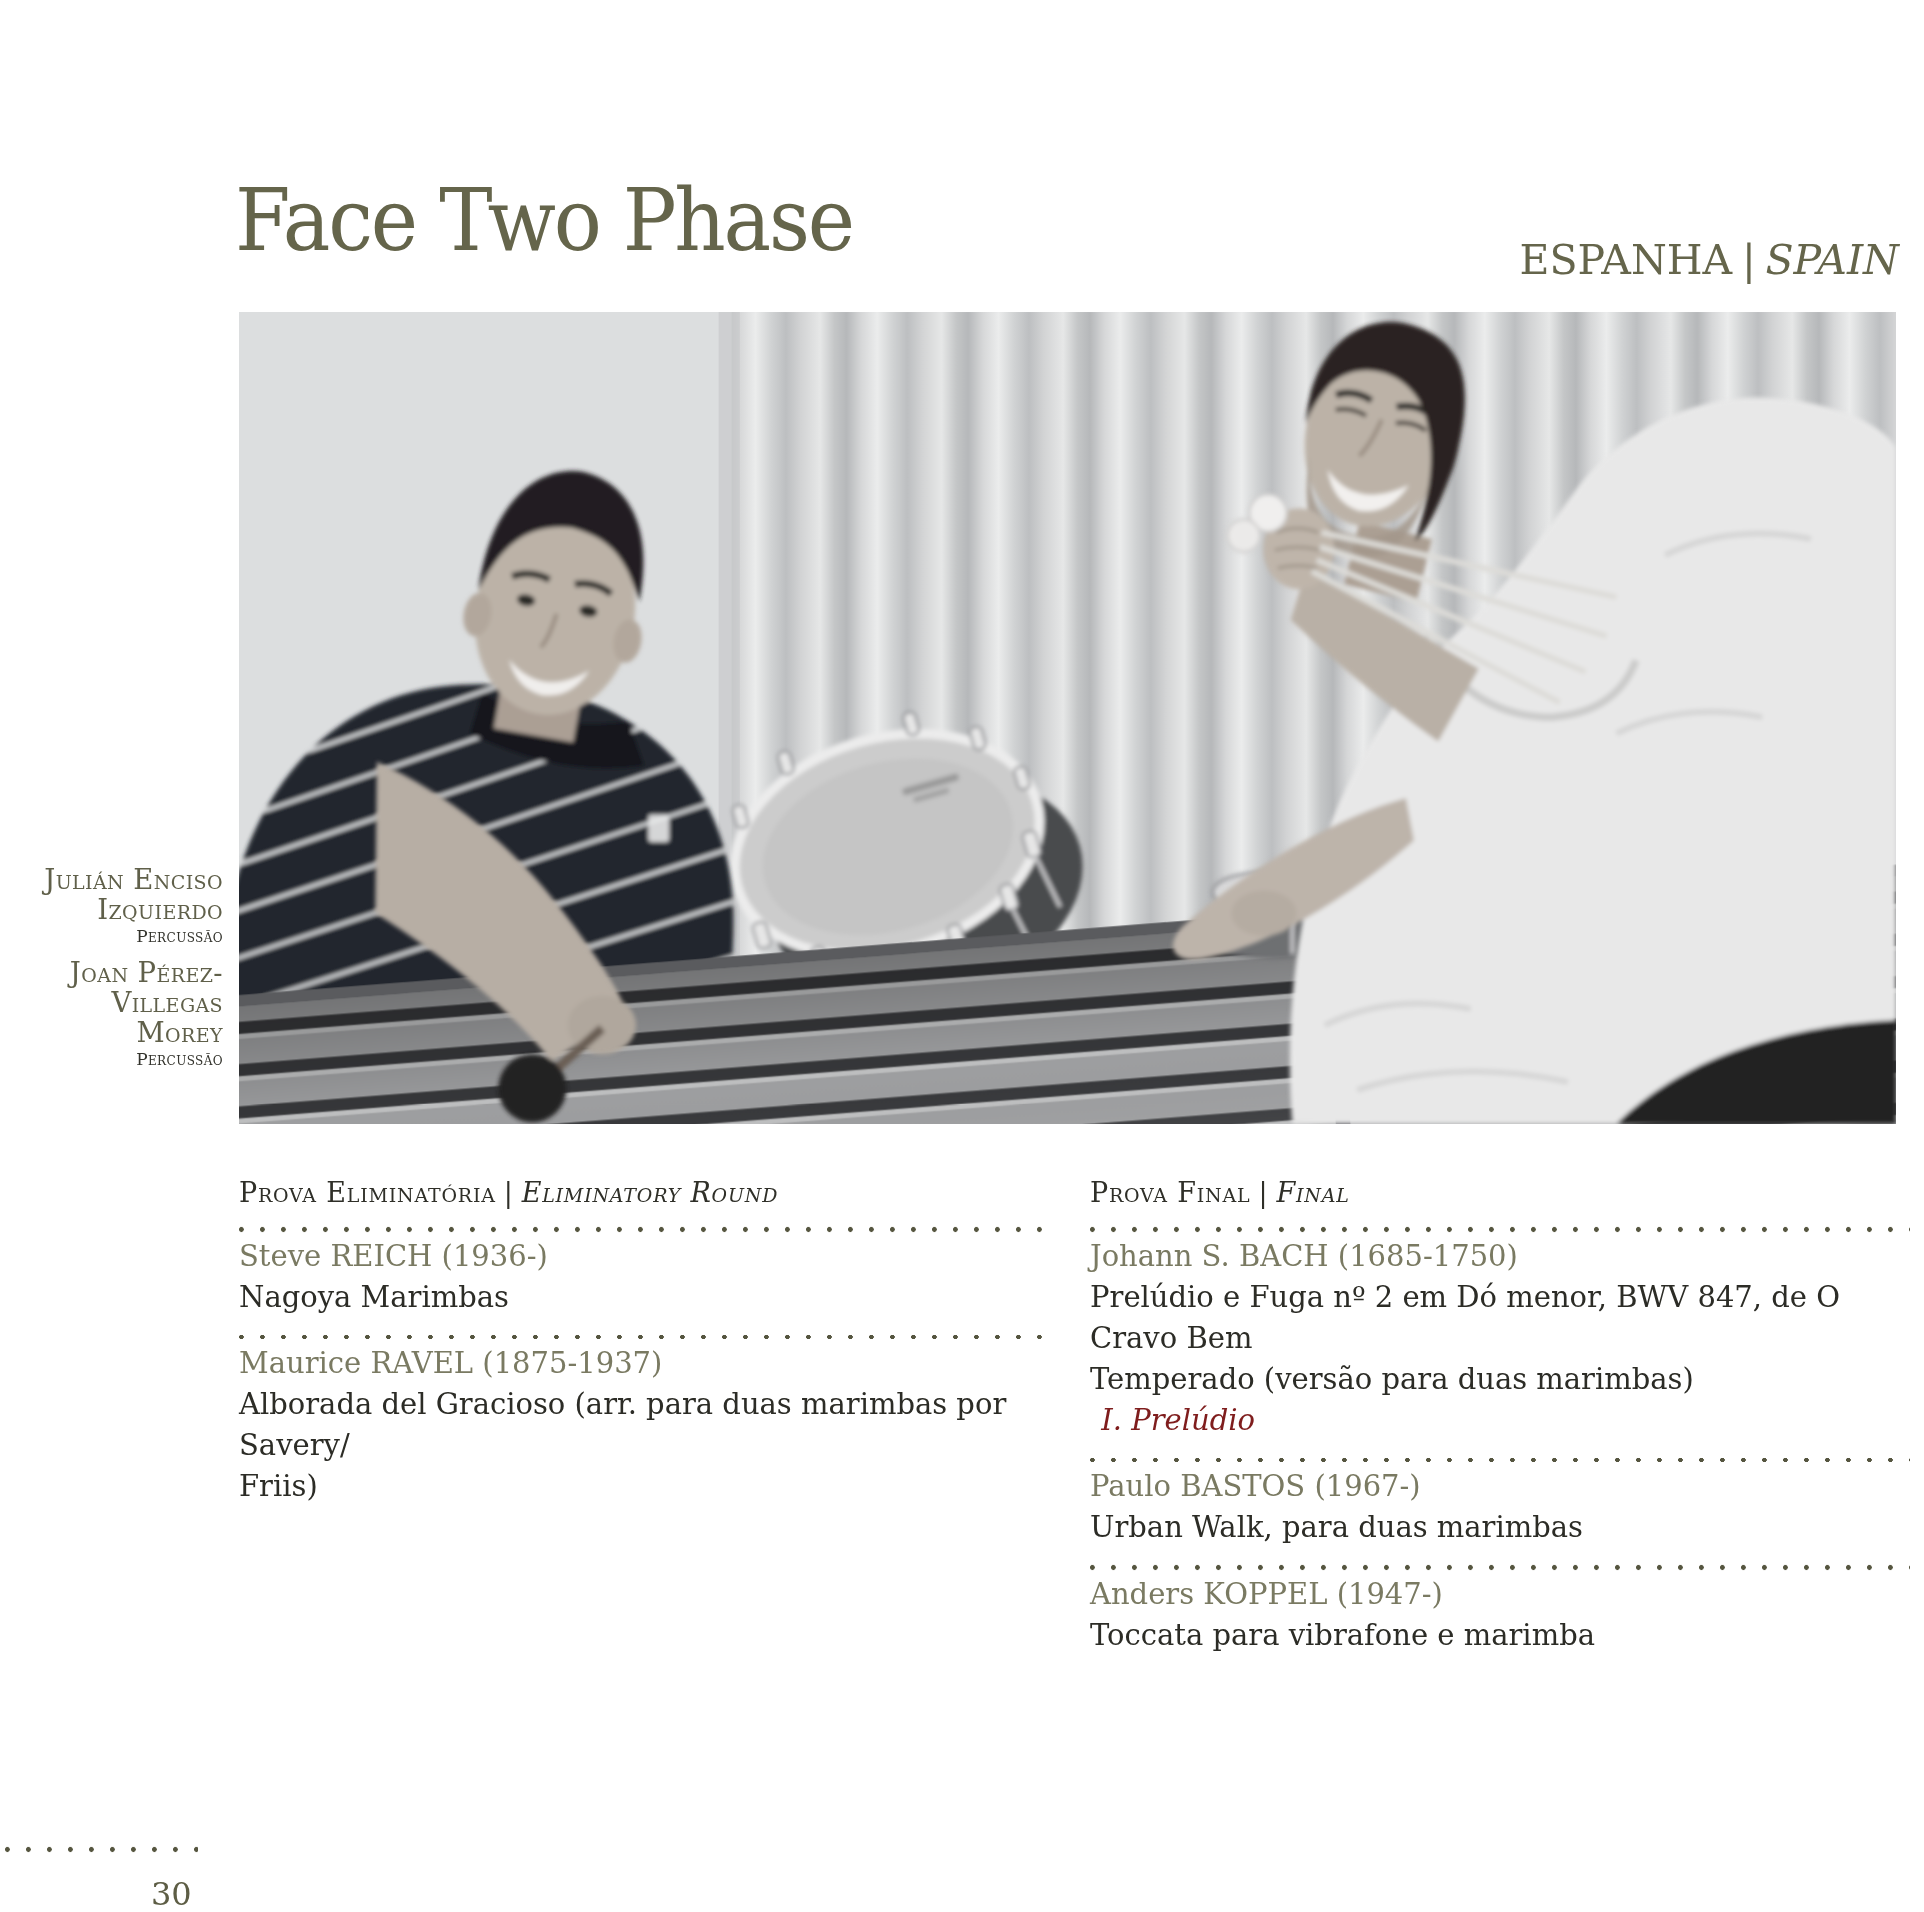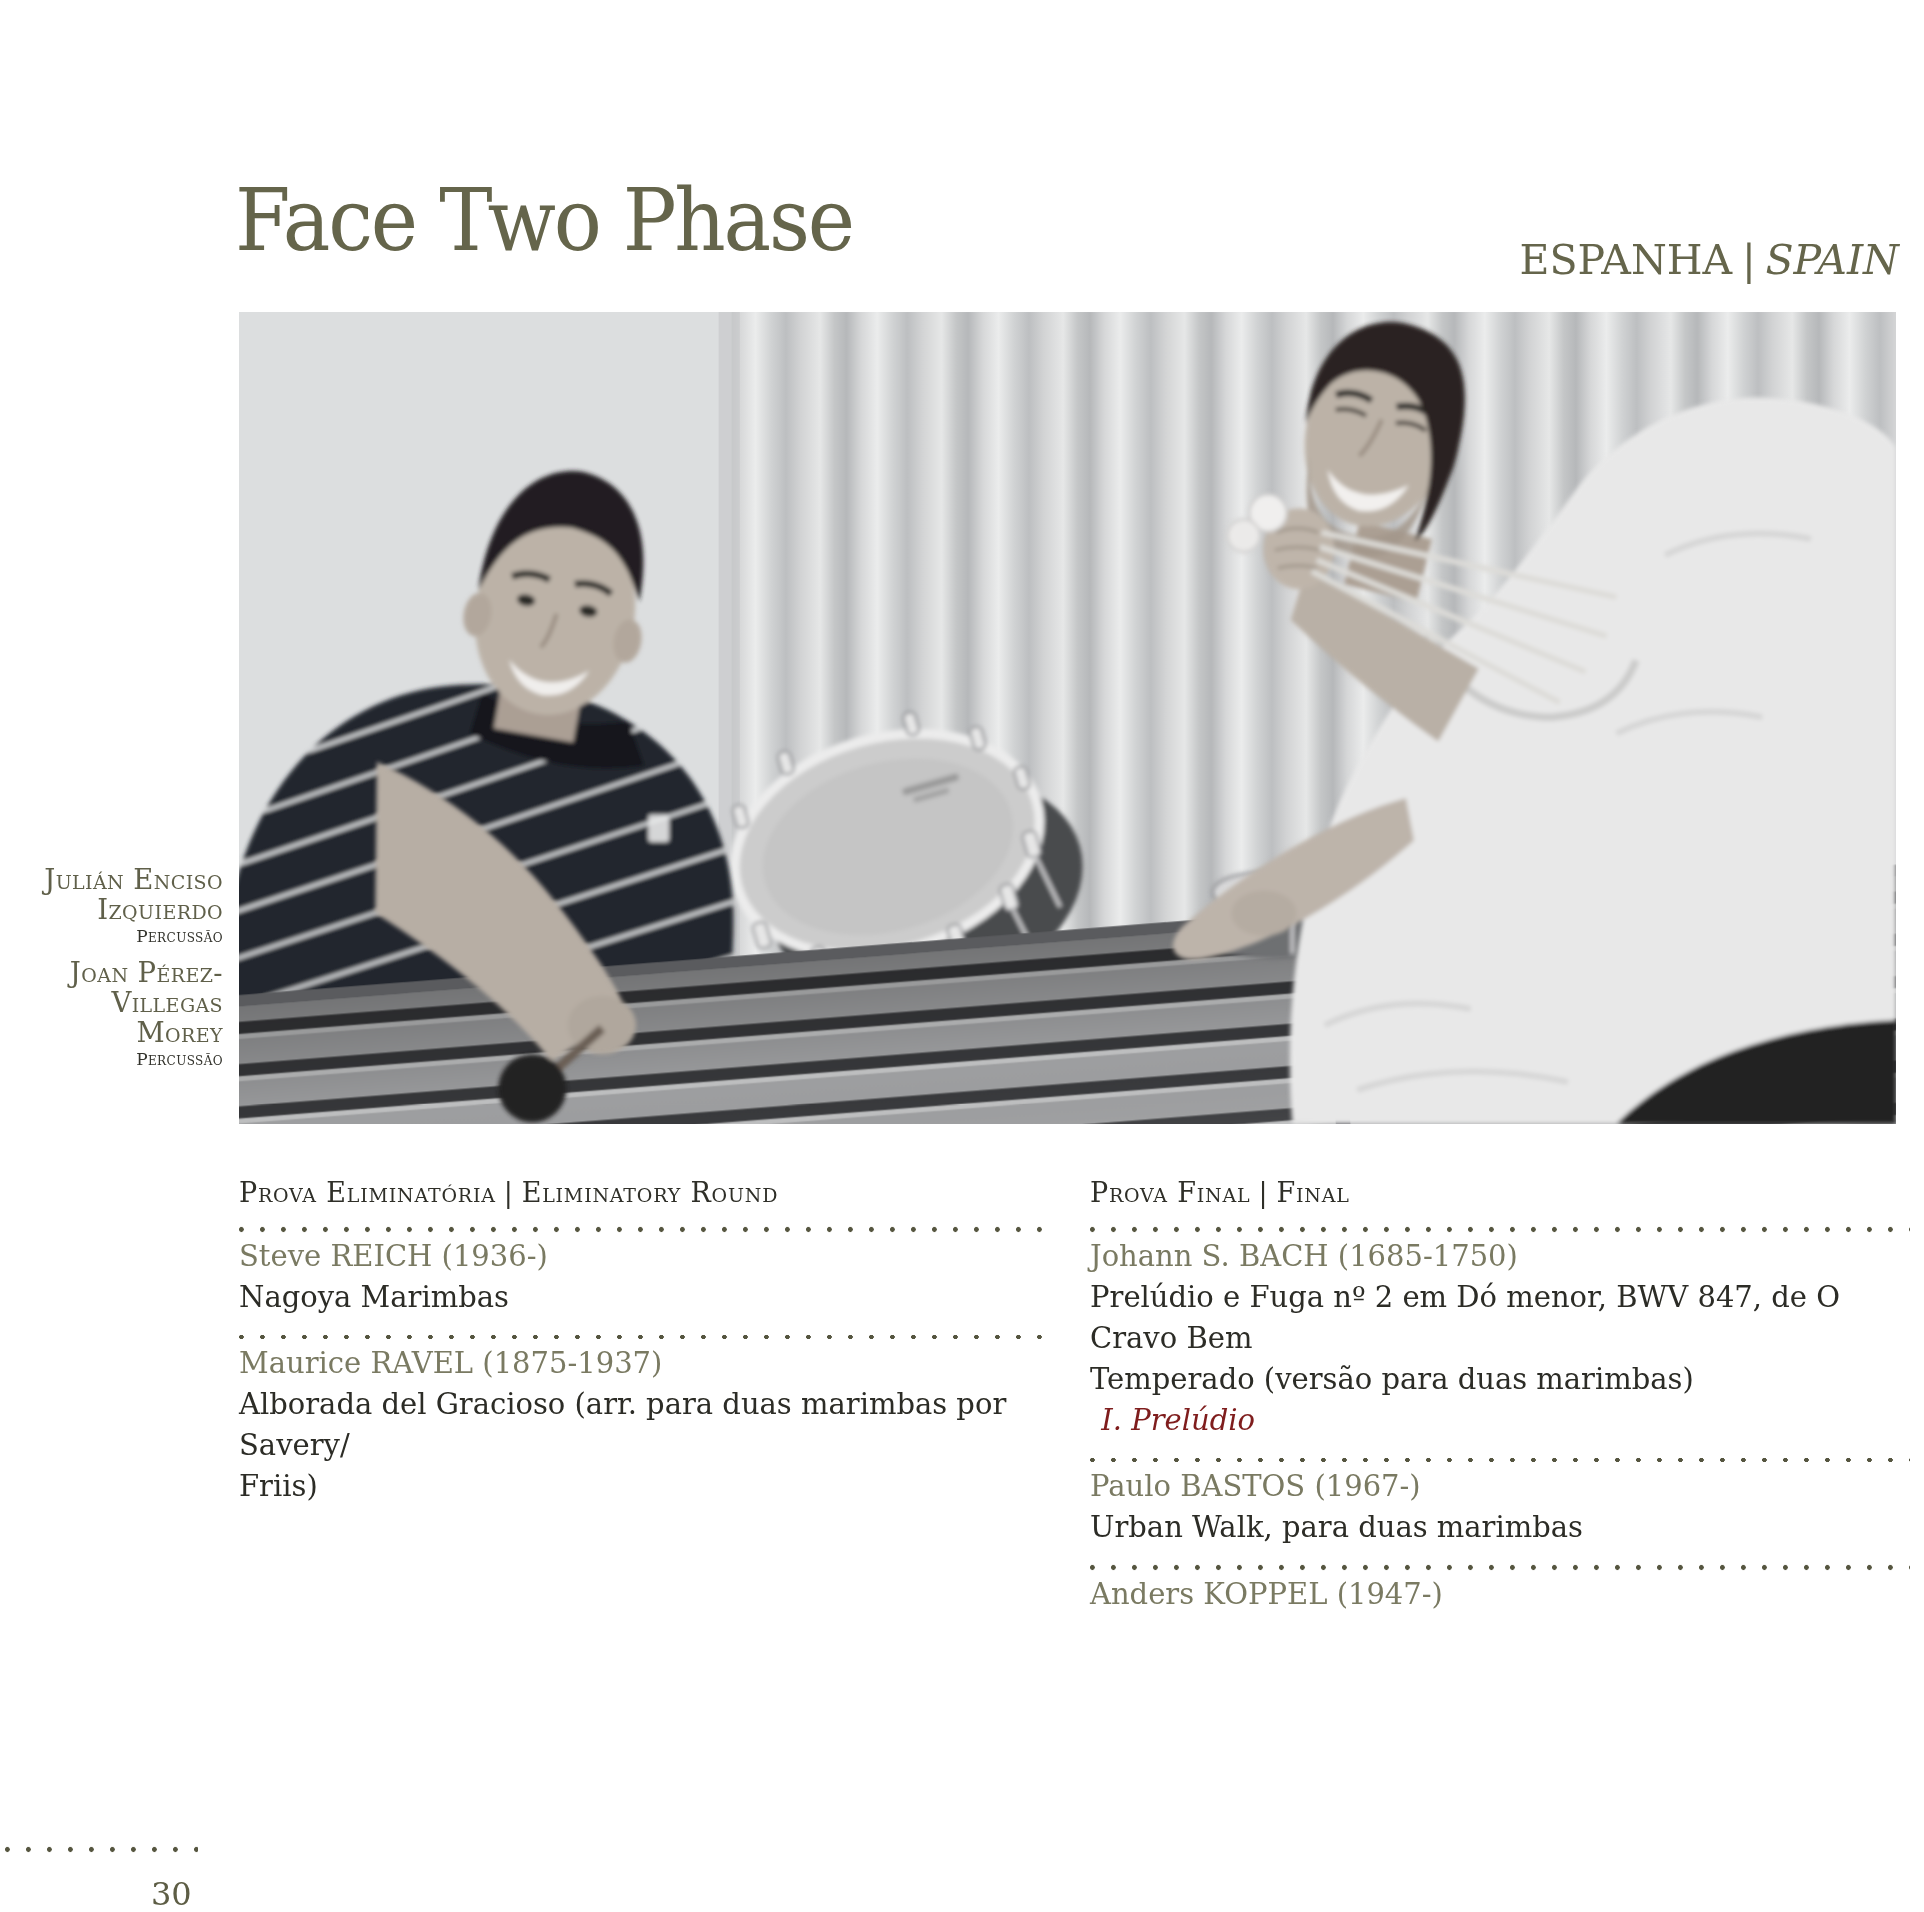--- a/index.html
+++ b/index.html
@@ -48,21 +48,21 @@
 
   
   .col{top:1176px;}
   #col-left{left:239px;width:806px;}
   #col-right{left:1090px;width:820px;}
   .col-header{
     font-variant:small-caps;font-size:27px;line-height:34px;
     color:#2f2f28;letter-spacing:0.8px;
   }
   .col-header .sep{margin:0 8px;font-weight:300;}
-  .col-header .it{}
+  .col-header .it{font-style:italic;}
   .dots{
     height:6.5px;margin-top:16px;
     background-image:radial-gradient(circle at 2.4px 3.2px, var(--dot) 2.1px, transparent 2.6px);
     background-size:21px 6.5px;background-repeat:repeat-x;
   }
   .piece{margin-top:3px;}
   .composer{font-size:29px;line-height:41px;color:var(--olive-light);}
   .work{font-size:29px;line-height:41px;color:var(--ink);white-space:pre-line;}
   .movement{font-size:29px;line-height:41px;color:#7f1d1d;font-style:italic;padding-left:11.3px;}
 
@@ -274,18 +274,19 @@
     <div class="movement">I. Prelúdio</div>
   </div>
   <div class="dots"></div>
   <div class="piece">
     <div class="composer">Paulo BASTOS (1967-)</div>
     <div class="work">Urban Walk, para duas marimbas</div>
   </div>
   <div class="dots"></div>
   <div class="piece">
     <div class="composer">Anders KOPPEL (1947-)</div>
+    <div class="work">Toccata para vibrafone e marimba</div>
   </div>
 </div>
 
 <div class="abs dots" id="footer-dots" style="margin-top:0;"></div>
 <div class="abs" id="page-number">30</div>
 
 
 </body></html>

